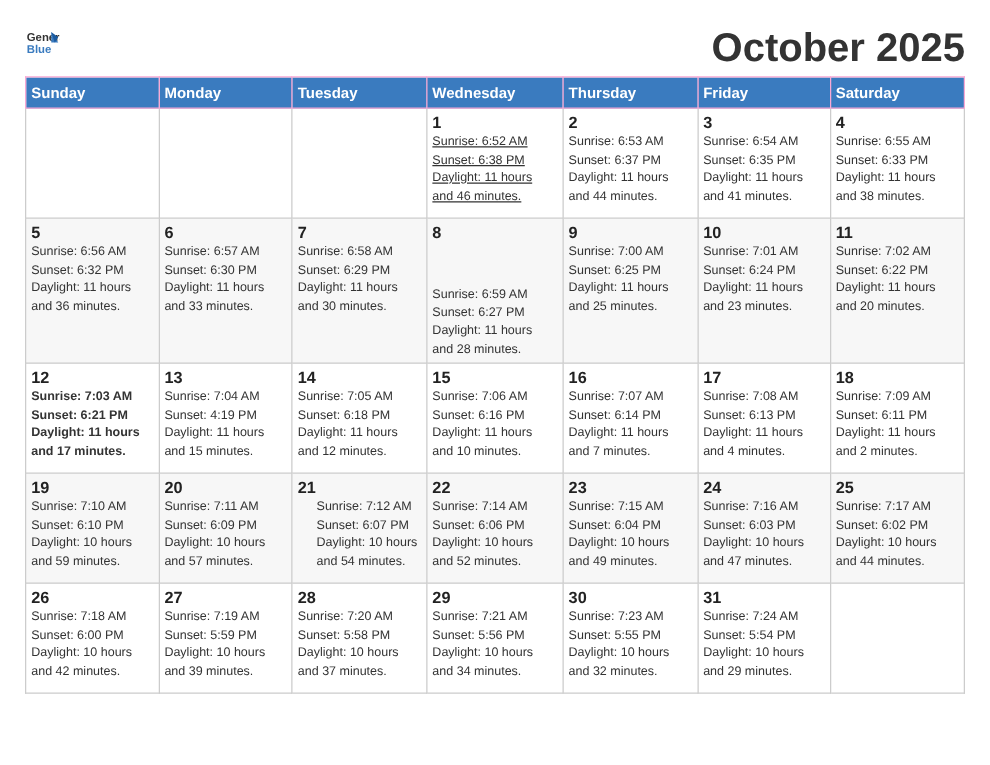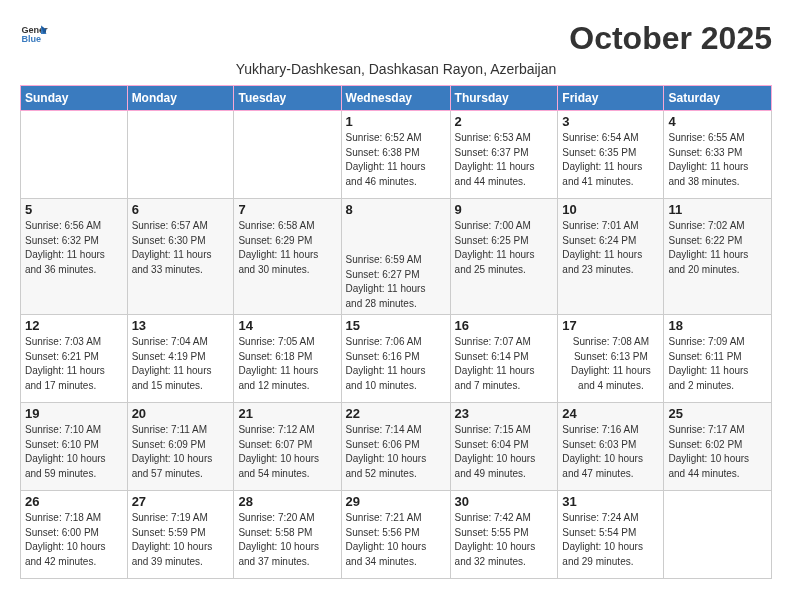--- a/index.html
+++ b/index.html
@@ -89,21 +89,20 @@
     <div class="logo">
       <svg class="logo-icon" viewBox="0 0 40 40">
         <text x="2" y="18" font-size="13" font-weight="bold" fill="#333" font-family="Arial">General</text>
         <text x="2" y="32" font-size="13" font-weight="bold" fill="#3a7bbf" font-family="Arial">Blue</text>
         <polygon points="36,8 44,20 36,20" fill="#3a7bbf" transform="translate(-6,0)"></polygon>
         <polygon points="36,8 44,14 40,20" fill="#1a5a9f" transform="translate(-6,0)"></polygon>
       </svg>
     </div>
     <div class="month-title">October 2025</div>
   </div>
-  <div class="subtitle">Yukhary-Dashkesan, Dashkasan Rayon, Azerbaijan</div>
 </div>
 
 <table>
   <thead>
     <tr>
     <th>Sunday</th>
         <th>Monday</th>
         <th>Tuesday</th>
         <th>Wednesday</th>
         <th>Thursday</th>
@@ -111,21 +110,21 @@
         <th>Saturday</th>
       </tr>
   </thead>
   <tbody id="calendar-body">
   <tr>
         <td class="empty-cell"></td>
         <td class="empty-cell"></td>
         <td class="empty-cell"></td>
         <td>
           <span class="day-num">1</span>
-          <div class="day-info" style="white-space: pre-line;">Sunrise: 6:52 AM
+          <div class="day-info" style="white-space: pre-line; text-decoration: underline;">Sunrise: 6:52 AM
 Sunset: 6:38 PM
 Daylight: 11 hours
 and 46 minutes.</div>
         </td>
         <td>
           <span class="day-num">2</span>
           <div class="day-info" style="white-space: pre-line;">Sunrise: 6:53 AM
 Sunset: 6:37 PM
 Daylight: 11 hours
 and 44 minutes.</div>
@@ -192,21 +191,21 @@
           <span class="day-num">11</span>
           <div class="day-info" style="white-space: pre-line;">Sunrise: 7:02 AM
 Sunset: 6:22 PM
 Daylight: 11 hours
 and 20 minutes.</div>
         </td>
       </tr>
       <tr>
         <td>
           <span class="day-num">12</span>
-          <div class="day-info" style="white-space: pre-line;">Sunrise: 7:03 AM
+          <div class="day-info" style="white-space: pre-line; font-weight: bold;">Sunrise: 7:03 AM
 Sunset: 6:21 PM
 Daylight: 11 hours
 and 17 minutes.</div>
         </td>
         <td>
           <span class="day-num">13</span>
           <div class="day-info" style="white-space: pre-line;">Sunrise: 7:04 AM
 Sunset: 4:19 PM
 Daylight: 11 hours
 and 15 minutes.</div>
@@ -227,21 +226,21 @@
         </td>
         <td>
           <span class="day-num">16</span>
           <div class="day-info" style="white-space: pre-line;">Sunrise: 7:07 AM
 Sunset: 6:14 PM
 Daylight: 11 hours
 and 7 minutes.</div>
         </td>
         <td>
           <span class="day-num">17</span>
-          <div class="day-info" style="white-space: pre-line; text-align: center;">Sunrise: 7:08 AM
+          <div class="day-info" style="white-space: pre-line;">Sunrise: 7:08 AM
 Sunset: 6:13 PM
 Daylight: 11 hours
 and 4 minutes.</div>
         </td>
         <td>
           <span class="day-num">18</span>
           <div class="day-info" style="white-space: pre-line;">Sunrise: 7:09 AM
 Sunset: 6:11 PM
 Daylight: 11 hours
 and 2 minutes.</div>
@@ -257,21 +256,21 @@
         </td>
         <td>
           <span class="day-num">20</span>
           <div class="day-info" style="white-space: pre-line;">Sunrise: 7:11 AM
 Sunset: 6:09 PM
 Daylight: 10 hours
 and 57 minutes.</div>
         </td>
         <td>
           <span class="day-num">21</span>
-          <div class="day-info" style="white-space: pre-line;">Sunrise: 7:12 AM
+          <div class="day-info" style="white-space: pre-line; margin-left: 15px;">Sunrise: 7:12 AM
 Sunset: 6:07 PM
 Daylight: 10 hours
 and 54 minutes.</div>
         </td>
         <td>
           <span class="day-num">22</span>
           <div class="day-info" style="white-space: pre-line;">Sunrise: 7:14 AM
 Sunset: 6:06 PM
 Daylight: 10 hours
 and 52 minutes.</div>
@@ -322,21 +321,21 @@
         </td>
         <td>
           <span class="day-num">29</span>
           <div class="day-info" style="white-space: pre-line;">Sunrise: 7:21 AM
 Sunset: 5:56 PM
 Daylight: 10 hours
 and 34 minutes.</div>
         </td>
         <td>
           <span class="day-num">30</span>
-          <div class="day-info" style="white-space: pre-line;">Sunrise: 7:42 AM
+          <div class="day-info" style="white-space: pre-line;">Sunrise: 7:23 AM
 Sunset: 5:55 PM
 Daylight: 10 hours
 and 32 minutes.</div>
         </td>
         <td>
           <span class="day-num">31</span>
           <div class="day-info" style="white-space: pre-line;">Sunrise: 7:24 AM
 Sunset: 5:54 PM
 Daylight: 10 hours
 and 29 minutes.</div>

